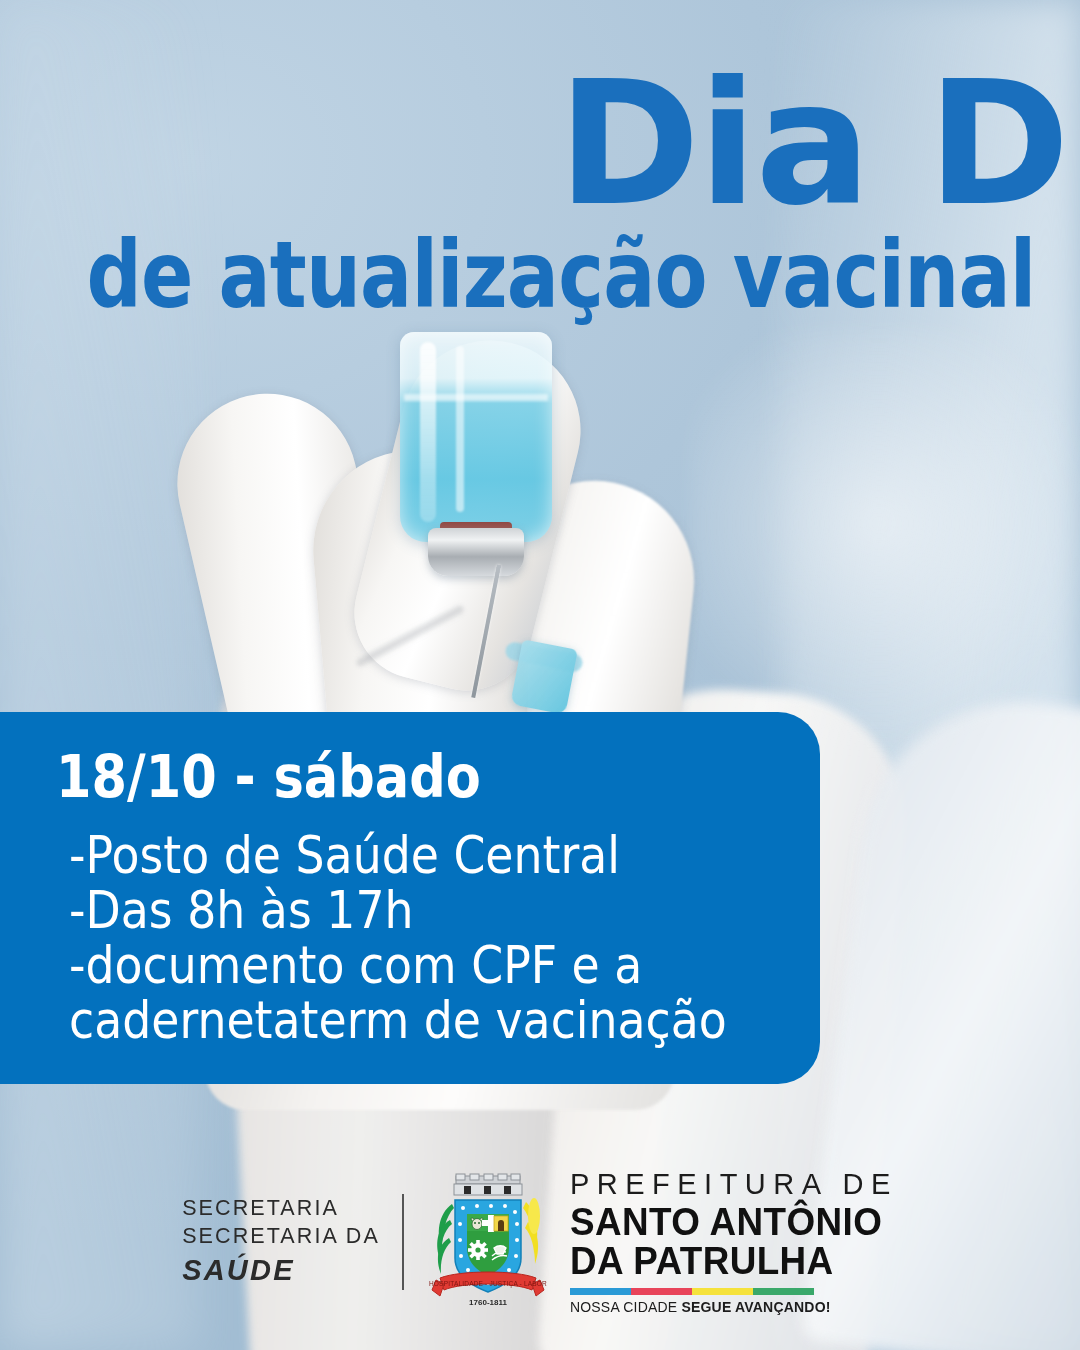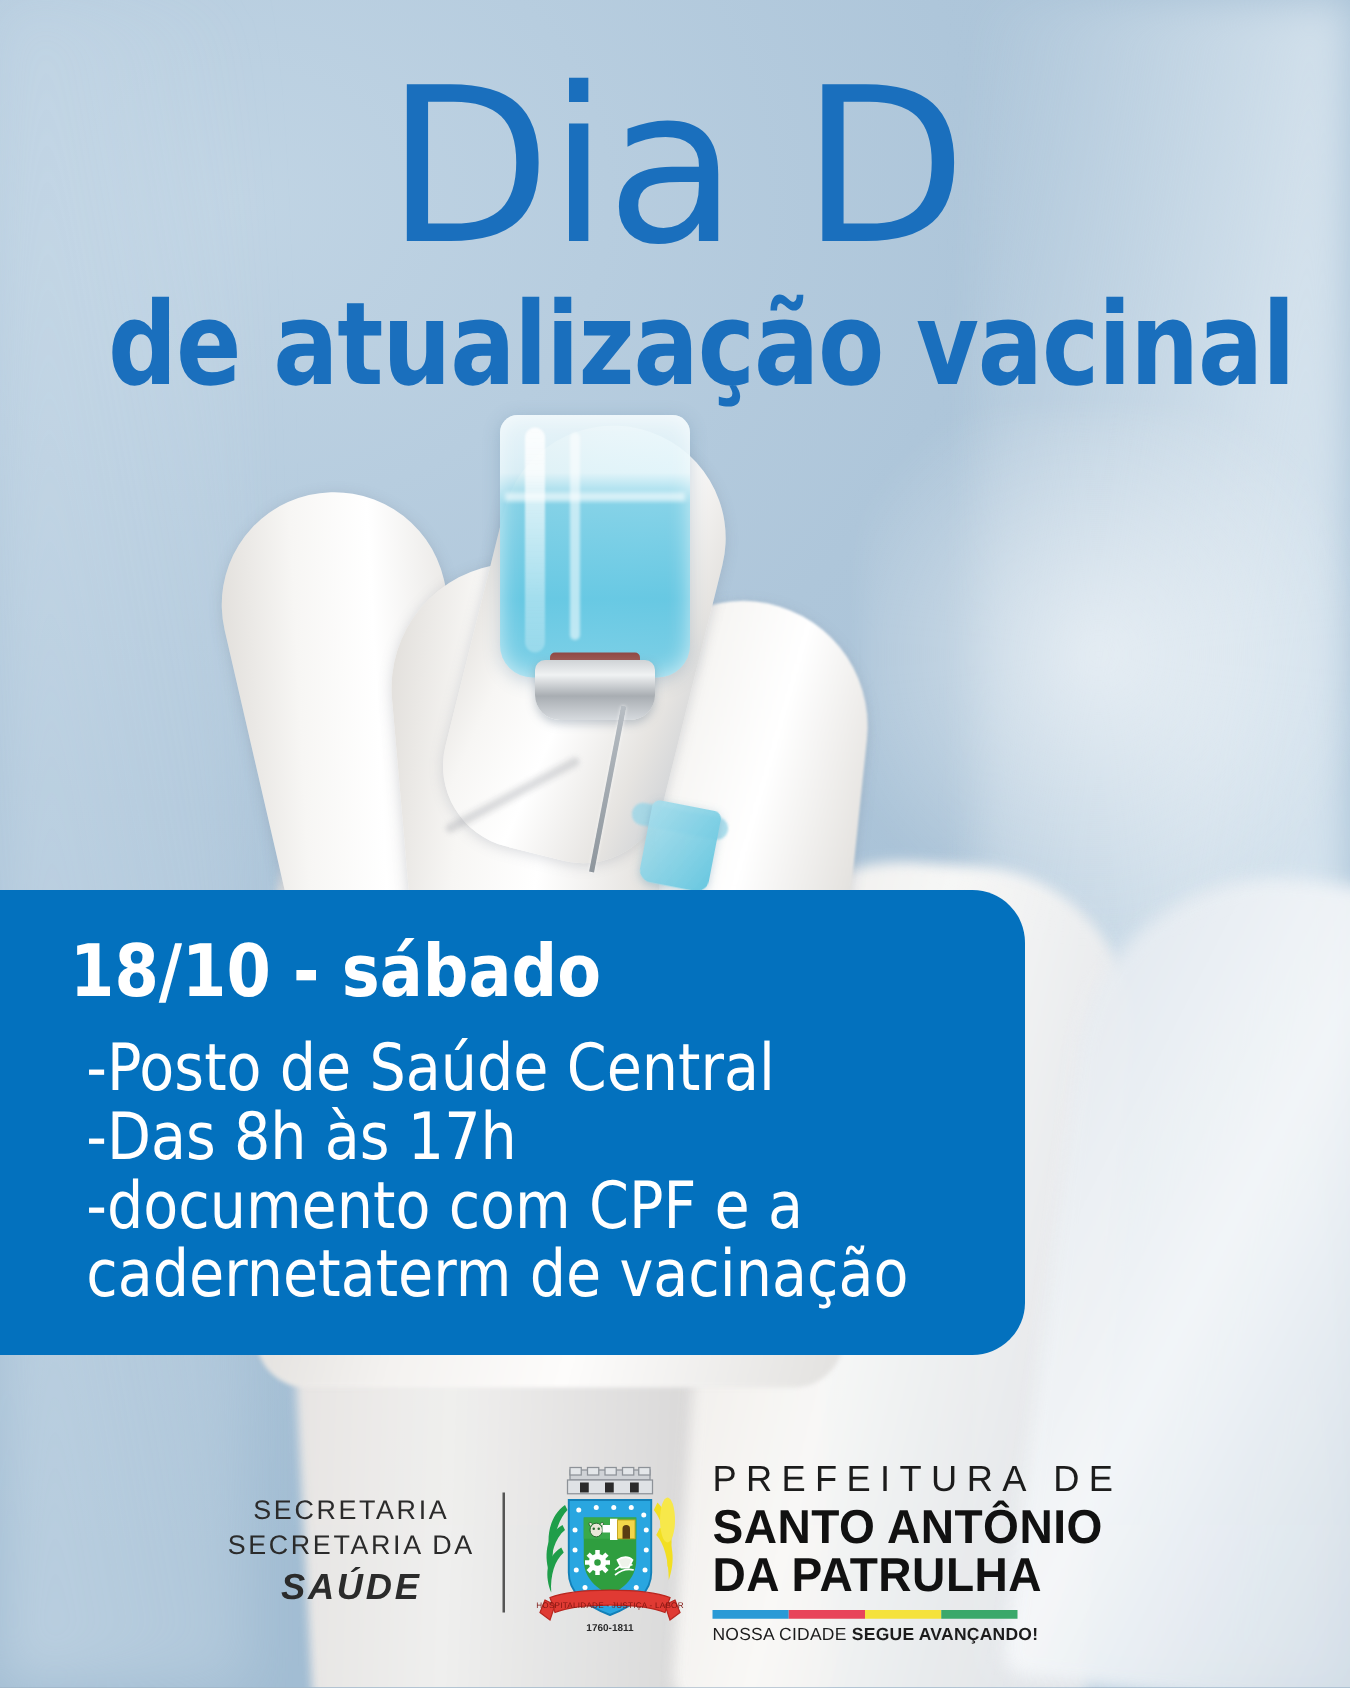--- a/index.html
+++ b/index.html
@@ -168,25 +168,26 @@
     filter: blur(.8px);
   }
 
   
   .headline-wrap {
     position: absolute; left: 0; right: 0; top: 46px; text-align: center;
   }
   .title-main {
     font-size: 172px;
     line-height: 1.0;
-    font-weight: 400;
+    font-weight: 700;
     color: #1a6fbd;
     letter-spacing: -2px;
-    margin: 2px;
+    margin: 12px;
     font-family: "DejaVu Sans", "Liberation Sans", sans-serif;
+    text-align: right;
   }
   .title-sub {
     position: absolute; left: 0; right: 0; top: 230px;
     text-align: center;
     font-size: 92px;
     line-height: 1.0;
     font-weight: 700;
     color: #1a6fbd;
     letter-spacing: -1px;
     transform: scaleX(.84);
@@ -230,21 +231,21 @@
   
   .footer {
     position: absolute;
     left: 0; right: 0; top: 1168px;
     display: flex;
     align-items: center;
     justify-content: center;
     gap: 0;
   }
   .sec-block {
-    text-align: center;
+    text-align: left;
     color: #2b2b2b;
     font-size: 21.5px;
     line-height: 1.32;
     letter-spacing: 2.1px;
     padding-right: 22px;
     font-family: "Liberation Sans", sans-serif;
   }
   .sec-block .strong { font-weight: 700; font-size: 29px; letter-spacing: 2.2px; display:block;font-style:italic; }
   .sec-divider {
     width: 2px; height: 96px;

